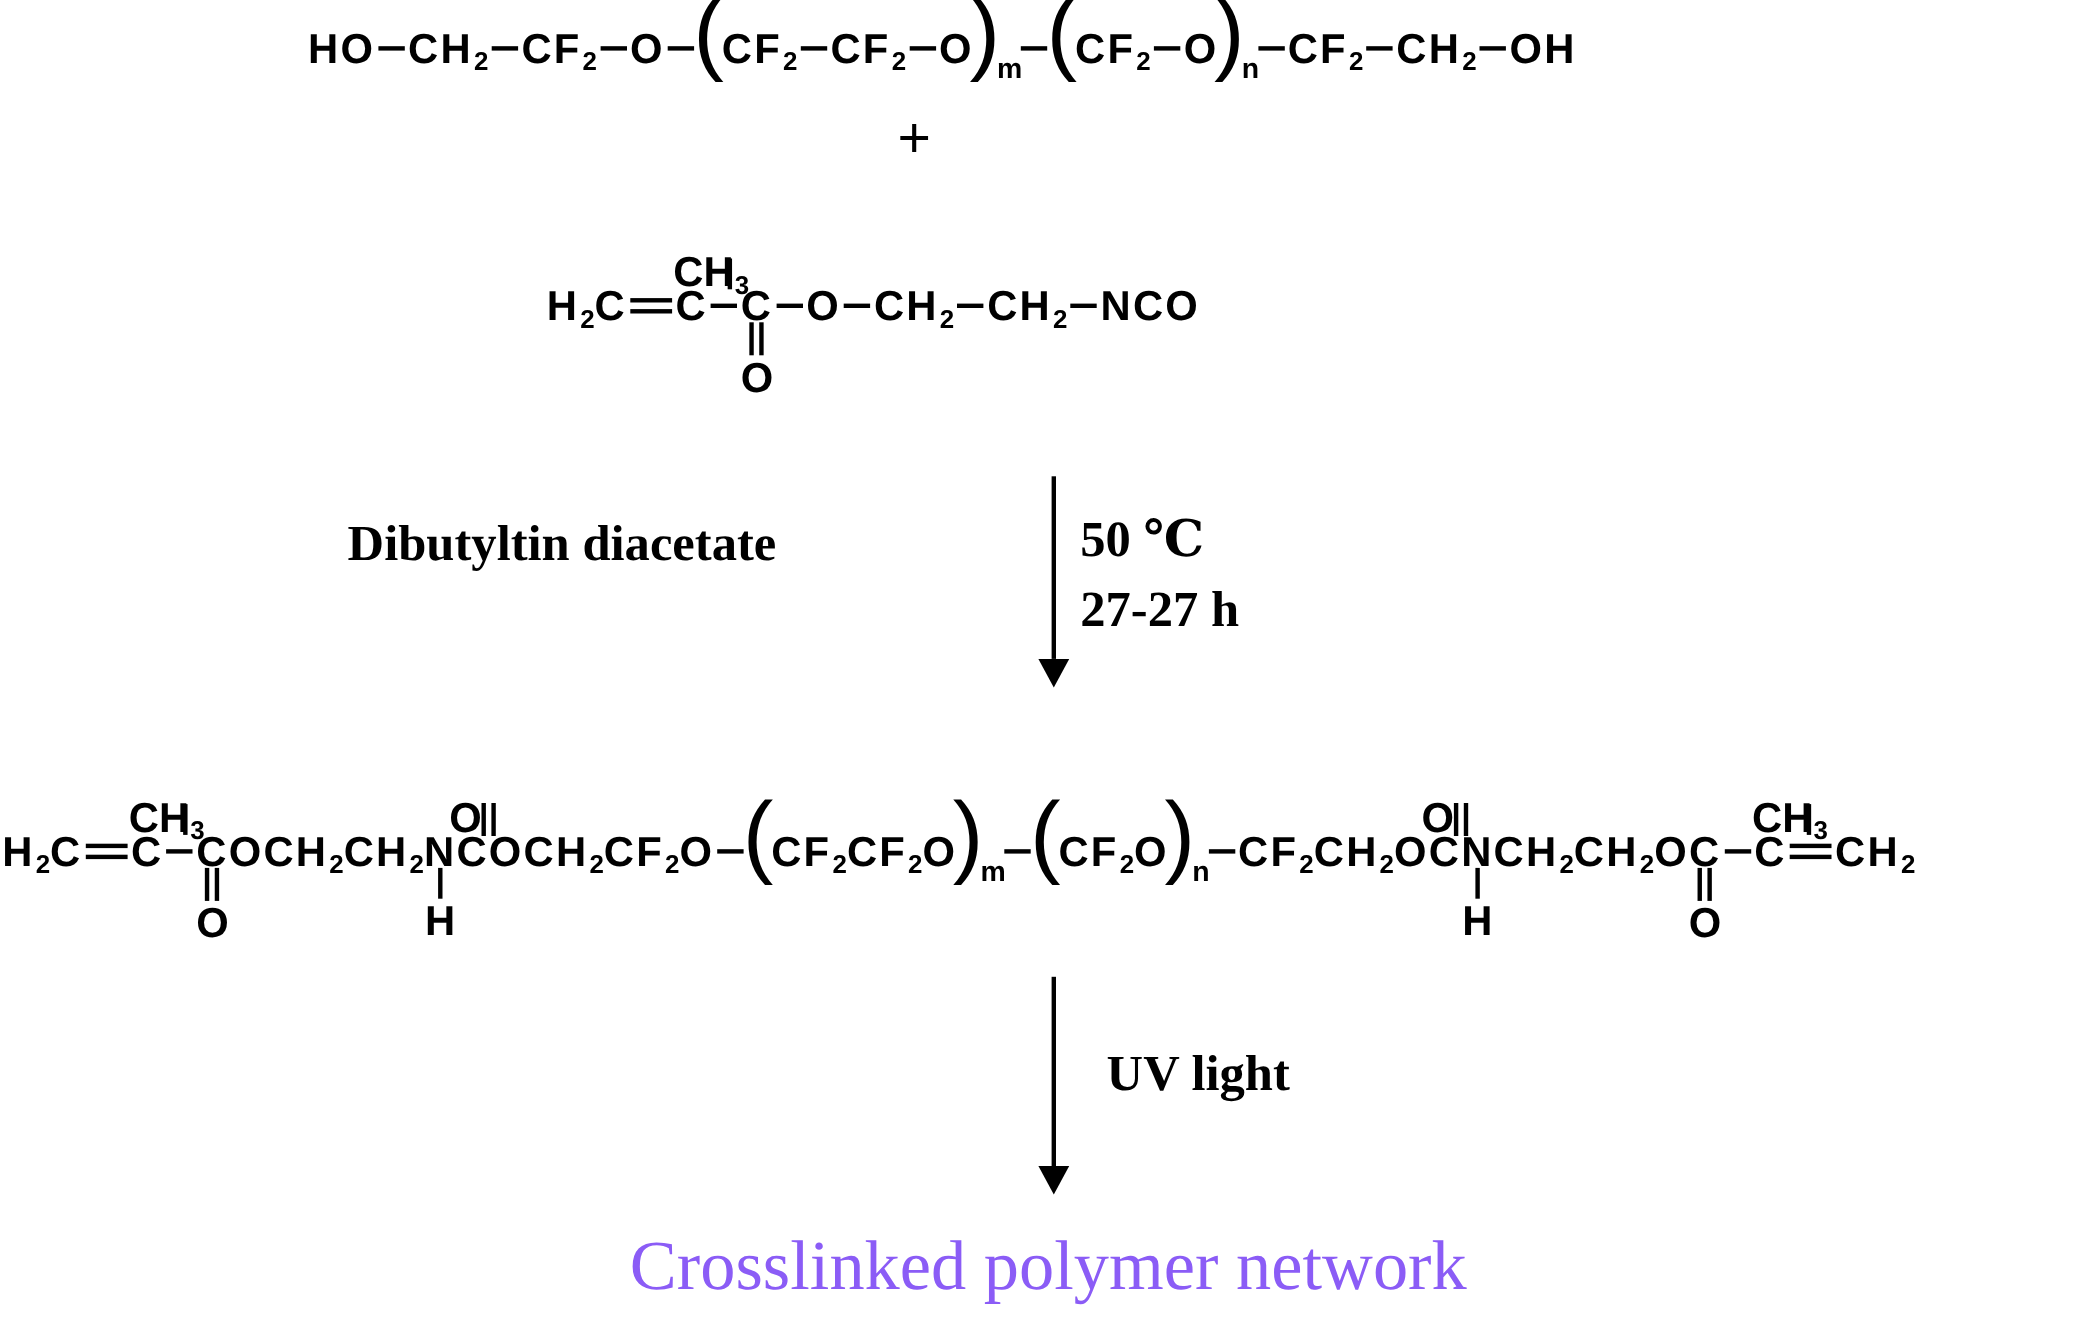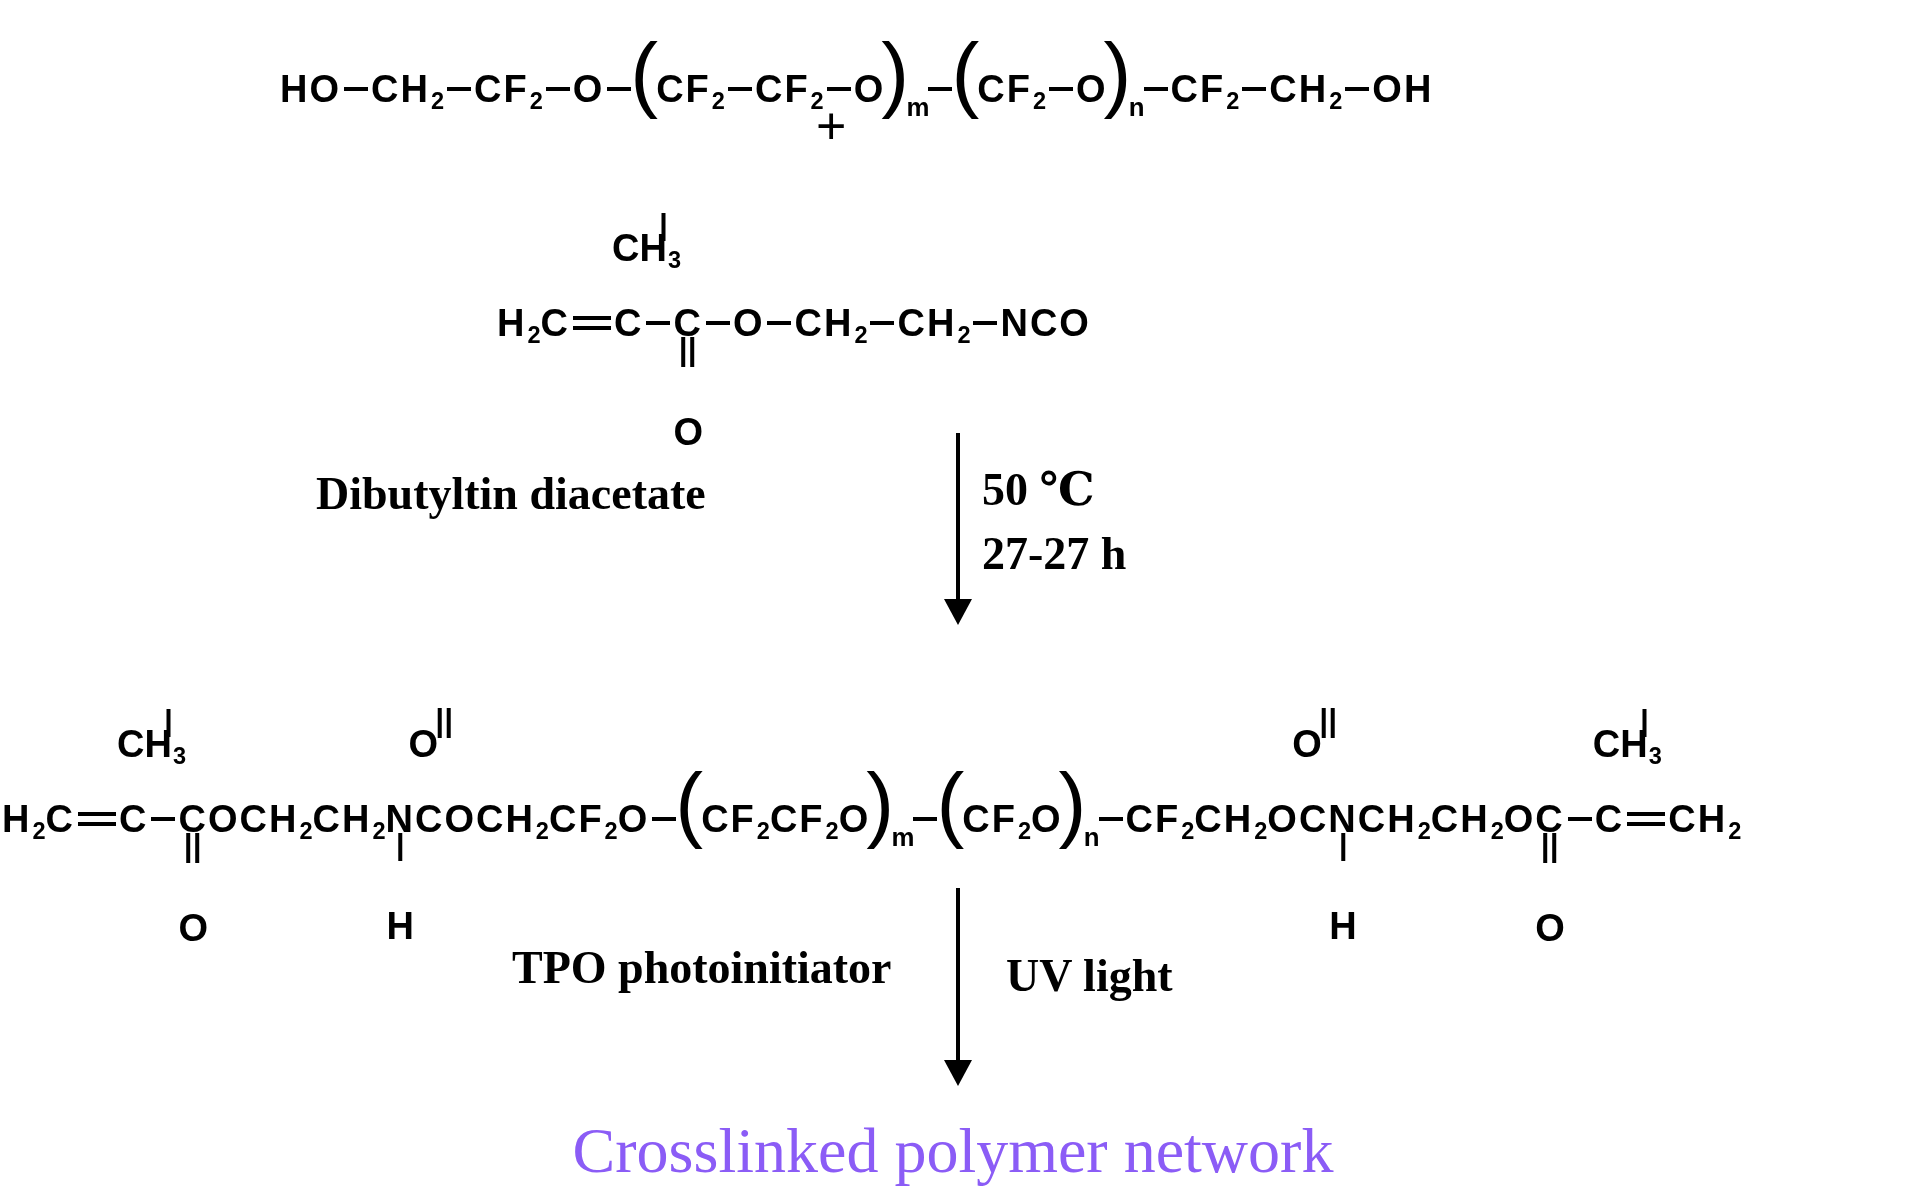--- a/index.html
+++ b/index.html
@@ -6,21 +6,21 @@
   body{
     width:1906px;height:1202px;position:relative;background:#ffffff;
     overflow:hidden;color:#000;
     font-family:"Liberation Sans", sans-serif;
   }
   
   .formula{
     position:absolute;white-space:nowrap;font-weight:bold;
     font-size:38px;line-height:1;letter-spacing:2px;color:#000;
   }
-  .at{display:inline-block;margin-top:44px;}
+  .at{display:inline-block;}
   .sb{font-size:0.62em;position:relative;top:0.30em;margin-left:1px;letter-spacing:0;}
   .hb{display:inline-block;width:24px;height:4px;background:#000;vertical-align:0.30em;margin:0 3px;}
   .hb2{display:inline-block;width:38px;height:14px;border-top:4px solid #000;border-bottom:4px solid #000;box-sizing:border-box;vertical-align:0.16em;margin:0 3px;}
   .pw{display:inline-block;position:relative;margin:0 -4px;}
   .prn{font-size:2.2em;font-weight:400;line-height:0;}
   .ps{font-size:0.68em;font-weight:bold;position:relative;top:0.55em;margin-left:-0.18em;letter-spacing:0;}
   .stk{display:inline-block;position:relative;}
   .stk .ab{position:absolute;left:50%;transform:translateX(-50%);bottom:calc(100% - 9px);display:flex;flex-direction:row;align-items:center;line-height:1;}
   .stk .bl{position:absolute;left:50%;transform:translateX(-50%);top:calc(100% - 5px);display:flex;flex-direction:column;align-items:center;line-height:1;}
   .vb1{width:4px;height:28px;background:#000;}
@@ -106,19 +106,18 @@
       </span></span><span class="hb"></span><span class="stk"><span class="ctr"><span class="at">C</span></span><span class="ab">
         <span class="lbl wide"><span class="at">CH<span class="sb">3</span></span></span>
         <span class="vb1"></span>
       </span></span><span class="hb2"></span><span class="at">CH<span class="sb">2</span></span></div>
 
 <div id="arrow2" class="arrow">
   <div class="shaft"></div>
   <div class="head"></div>
 </div>
 <div id="cond2-left" class="note">
-  <div>TPO photoinitiator</div>
 </div>
 <div id="cond2-right" class="note">
   <div>UV light</div>
 </div>
 
 <div id="final-label">Crosslinked polymer network</div>
 
 </body></html>

